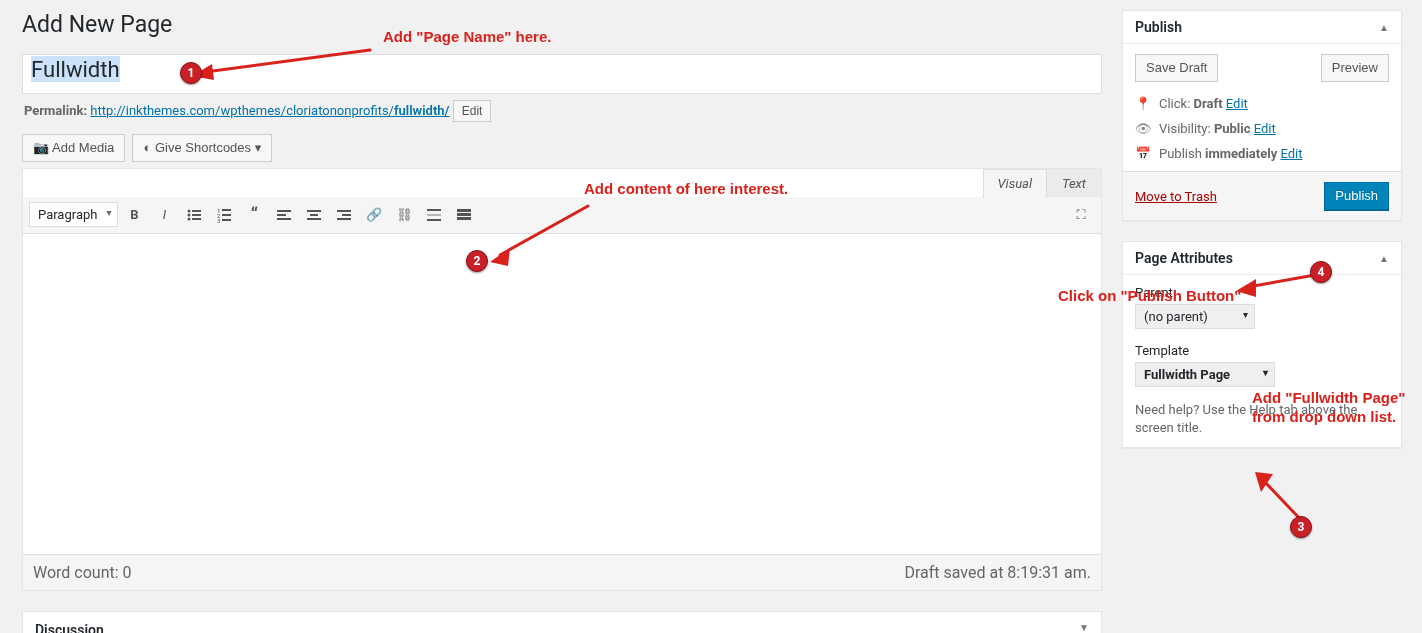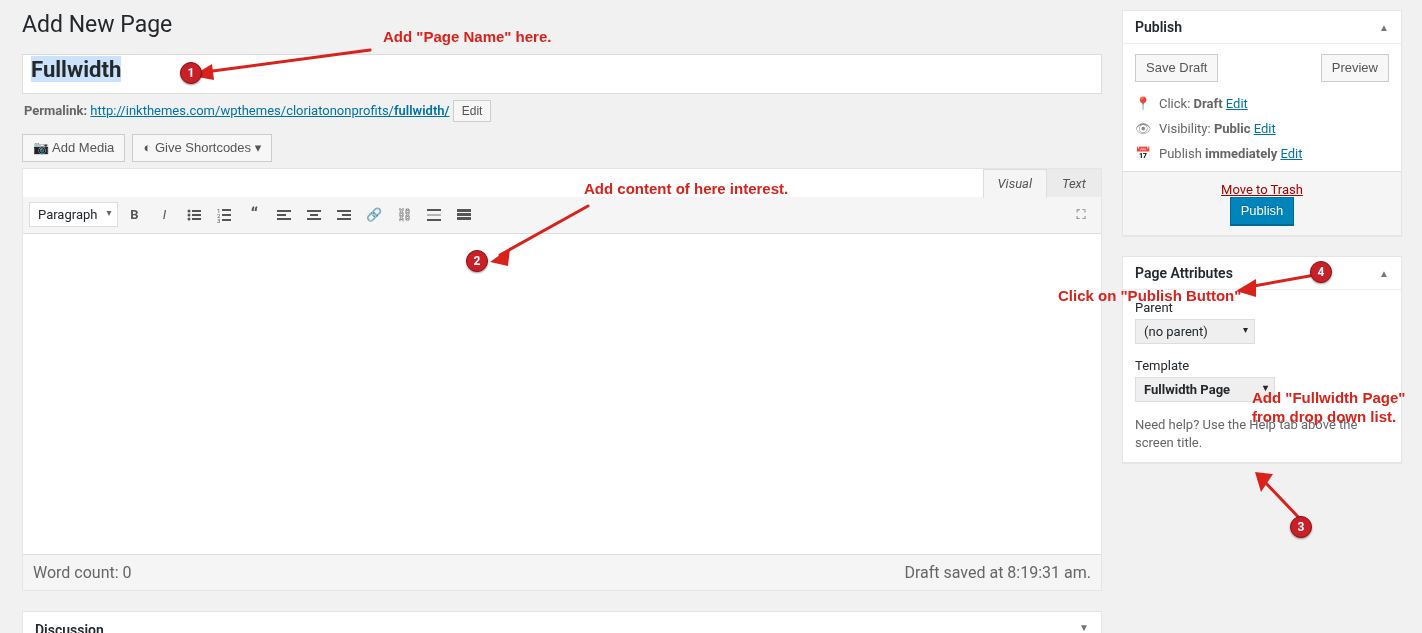--- a/index.html
+++ b/index.html
@@ -2,21 +2,21 @@
 <html><head>
 <meta charset="utf-8">
 <style>
   *{box-sizing:border-box;margin:0;padding:0;}
   body{font-family:-apple-system,BlinkMacSystemFont,"Segoe UI",Roboto,Oxygen,Ubuntu,sans-serif;background:#f1f1f1;font-size:13px;color:#23282d;}
   .wrap{padding:10px 20px 10px 22px;display:flex;gap:20px;position:relative;}
   .main{flex:1;min-width:0;}
   .side{width:280px;flex-shrink:0;}
   h1{font-size:23px;font-weight:400;margin:0 0 14px 0;line-height:1.3;padding-top:0;}
   .title-input{width:100%;padding:3px 8px;font-size:1.7em;line-height:100%;height:40px;background:#fff;border:1px solid #ddd;outline:0;}
-  .title-input .sel{background:#cce2fa;font-weight:bold;}
+  .title-input .sel{background:#cce2fa;}
   .permalink{margin:6px 0 12px 2px;font-size:13px;color:#666;}
   .permalink a{color:#0073aa;text-decoration:underline;}
   .permalink .slug{font-weight:600;text-align:center;}
   .btn{display:inline-block;background:#f7f7f7;border:1px solid #ccc;color:#555;padding:0 10px;height:28px;line-height:26px;cursor:pointer;border-radius:0;font-size:13px;}
   .btn-sm{height:22px;line-height:20px;padding:0 8px;font-size:12px;}
   .btn-primary{background:#0085ba;border-color:#0073aa #006799 #006799;color:#fff;box-shadow:0 1px 0 #006799;text-shadow:0 -1px 1px #006799;}
   .media-bar{margin-bottom:6px;}
   .media-bar .btn{margin-right:4px;}
   .editor-wrap{border:1px solid #e5e5e5;background:#fff;}
   .tabs{display:flex;justify-content:flex-end;border-bottom:1px solid #ddd;background:#f5f5f5;}
@@ -32,21 +32,21 @@
   .status-bar{display:flex;justify-content:space-between;padding:8px 10px;background:#f5f5f5;border-top:1px solid #ddd;font-size:16px;color:#666;}
   .postbox{background:#fff;border:1px solid #e5e5e5;box-shadow:0 1px 1px rgba(0,0,0,.04);margin-bottom:20px;}
   .postbox-header{display:flex;justify-content:space-between;align-items:center;padding:8px 12px;border-bottom:1px solid #eee;}
   .postbox-header h2{font-size:14px;font-weight:600;}
   .toggle-ind{font-size:10px;color:#72777c;}
   .postbox-body{padding:10px 12px;}
   .pub-row{display:flex;align-items:center;gap:8px;margin-bottom:10px;font-size:13px;color:#666;}
   .pub-row .ico{width:16px;text-align:center;color:#82878c;}
   .pub-row a{color:#0073aa;text-decoration:underline;}
   .pub-actions-top{display:flex;justify-content:space-between;margin-bottom:14px;}
-  .pub-actions-bottom{display:flex;justify-content:space-between;align-items:center;border-top:1px solid #ddd;background:#f5f5f5;margin:10px -12px -10px -12px;padding:10px 12px;flex-direction:column;}
+  .pub-actions-bottom{display:flex;justify-content:space-between;align-items:center;border-top:1px solid #ddd;background:#f5f5f5;margin:10px -12px -10px -12px;padding:10px 12px;}
   .pub-actions-bottom a{color:#a00;text-decoration:underline;}
   .attr-label{font-size:13px;margin-bottom:4px;display:block;color:#23282d;}
   .attr-field select,.attr-field input{width:100%;padding:4px 6px;border:1px solid #ddd;font-size:13px;background:#fff;}
   .attr-field{margin-bottom:14px;}
   .attr-field input[type=text]{width:60px;}
   .attr-help{font-size:13px;color:#666;line-height:1.4;}
   .select-ui{position:relative;border:1px solid #ddd;background:#efefef;padding:4px 12px 4px 8px;font-size:13px;}
   .select-ui:after{content:"▾";position:absolute;right:6px;top:4px;font-size:10px;}
   .discuss{background:#fff;border:1px solid #e5e5e5;box-shadow:0 1px 1px rgba(0,0,0,.04);margin-top:20px;}
   .discuss-head{display:flex;justify-content:space-between;padding:10px 12px;font-weight:600;font-size:14px;}

